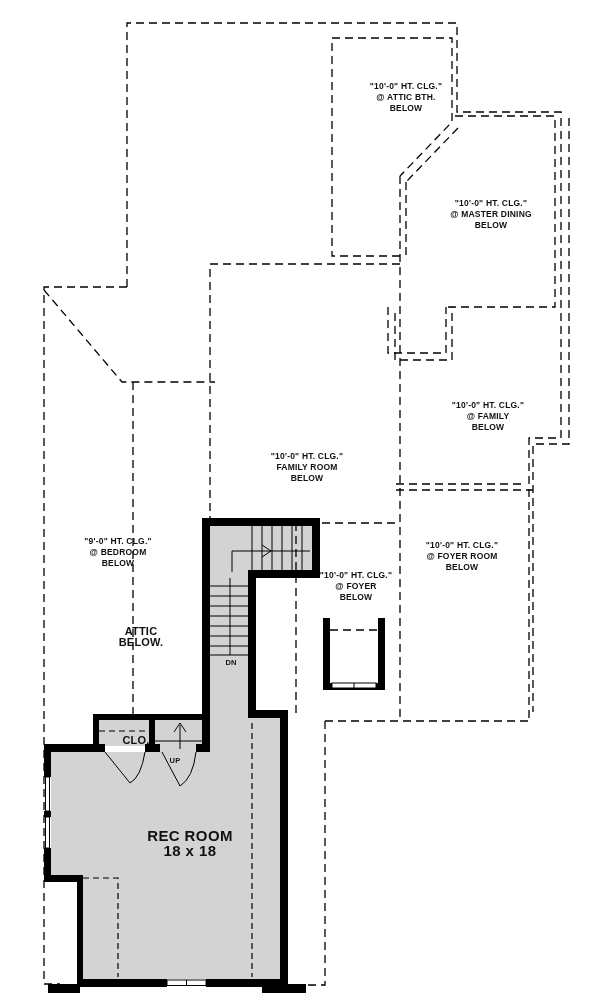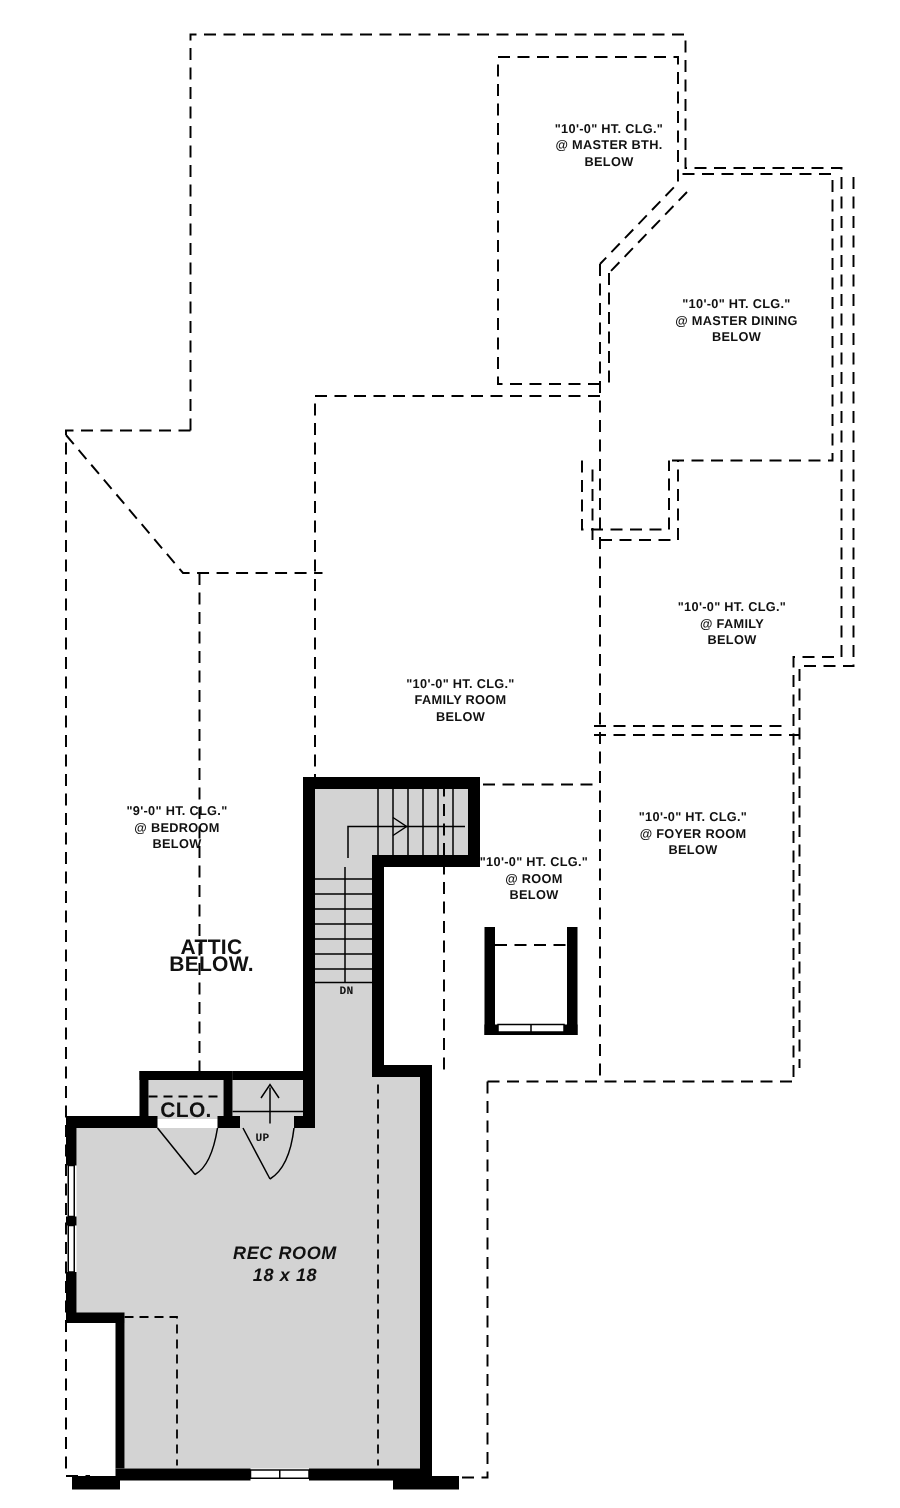--- a/index.html
+++ b/index.html
@@ -11,23 +11,23 @@
   #plan svg{position:absolute;left:0;top:0;}
   .wall{fill:var(--wall);stroke:none;}
   .gray{fill:var(--fill);stroke:none;}
   .dash{stroke:var(--wall);stroke-width:1.3;fill:none;stroke-dasharray:8 5;}
   .dash2{stroke:var(--wall);stroke-width:1.2;fill:none;stroke-dasharray:6 4;}
   .thin{stroke:var(--wall);stroke-width:1;fill:none;}
   .win{fill:#ffffff;stroke:var(--wall);stroke-width:1;}
   .lbl{position:absolute;transform:translate(-50%,-50%);text-align:center;
        font-weight:bold;font-size:8.5px;line-height:11px;letter-spacing:0.2px;
        color:var(--text);white-space:nowrap;}
-  .lbl-lg{font-size:12px;line-height:15px;letter-spacing:0.4px;font-style:italic;}
-  .lbl-md{font-size:14px;line-height:11px;}
-  .lbl-sm{font-size:7.5px;line-height:9px;font-family:Liberation Mono, monospace;}
+  .lbl-lg{font-size:15px;line-height:15px;letter-spacing:0.4px;}
+  .lbl-md{font-size:11px;line-height:11px;}
+  .lbl-sm{font-size:7.5px;line-height:9px;}
 </style>
 </head>
 <body>
 
 <div id="plan">
 
   <svg width="600" height="1005" viewBox="0 0 600 1005">
 
     <g>
       <rect class="gray" x="210" y="526" width="102" height="44"></rect>
@@ -147,21 +147,21 @@
     <g>
       <line class="thin" x1="105" y1="752" x2="130" y2="783"></line>
       <path class="thin" d="M145,752 Q141,777 130,783"></path>
       <line class="thin" x1="162" y1="752" x2="180" y2="786"></line>
       <path class="thin" d="M196,752 Q193,778 180,786"></path>
     </g>
   </svg>
 
   <div class="lbl" style="left:406px;top:97px">
     <div>"10'-0" HT. CLG."</div>
-    <div>@ MASTER BTH.</div>
+    <div>@ ATTIC BTH.</div>
     <div>BELOW</div>
   </div>
 
   <div class="lbl" style="left:491px;top:214px">
     <div>"10'-0" HT. CLG."</div>
     <div>@ MASTER DINING</div>
     <div>BELOW</div>
   </div>
 
   <div class="lbl" style="left:488px;top:416px">
@@ -177,41 +177,41 @@
   </div>
 
   <div class="lbl" style="left:462px;top:556px">
     <div>"10'-0" HT. CLG."</div>
     <div>@ FOYER ROOM</div>
     <div>BELOW</div>
   </div>
 
   <div class="lbl" style="left:356px;top:586px">
     <div>"10'-0" HT. CLG."</div>
-    <div>@ ROOM</div>
+    <div>@ FOYER</div>
     <div>BELOW</div>
   </div>
 
   <div class="lbl" style="left:118px;top:552px">
     <div>"9'-0" HT. CLG."</div>
     <div>@ BEDROOM</div>
     <div>BELOW</div>
   </div>
 
   <div class="lbl lbl-md" style="left:141px;top:637px">
     <div>ATTIC</div>
     <div>BELOW.</div>
   </div>
 
   <div class="lbl lbl-lg" style="left:190px;top:843px">
     <div>REC ROOM</div>
     <div>18 x 18</div>
   </div>
 
-  <div class="lbl lbl-md" style="left:124px;top:740px">
+  <div class="lbl lbl-md" style="left:136px;top:740px">
     <div>CLO.</div>
   </div>
 
   <div class="lbl lbl-sm" style="left:175px;top:760px">
     <div>UP</div>
   </div>
 
   <div class="lbl lbl-sm" style="left:231px;top:662px">
     <div>DN</div>
   </div>

